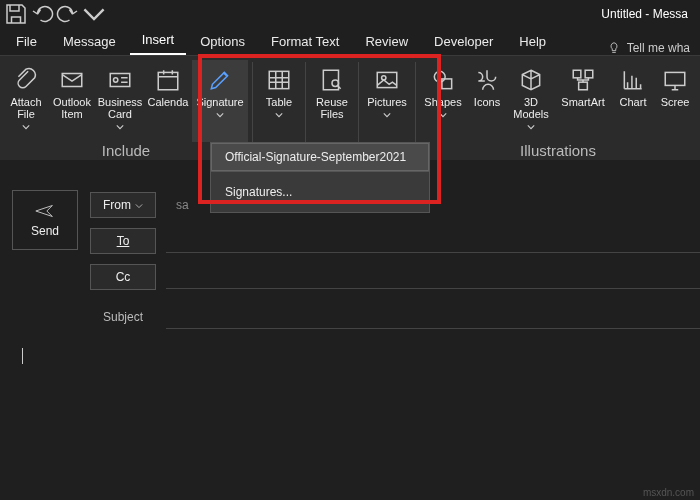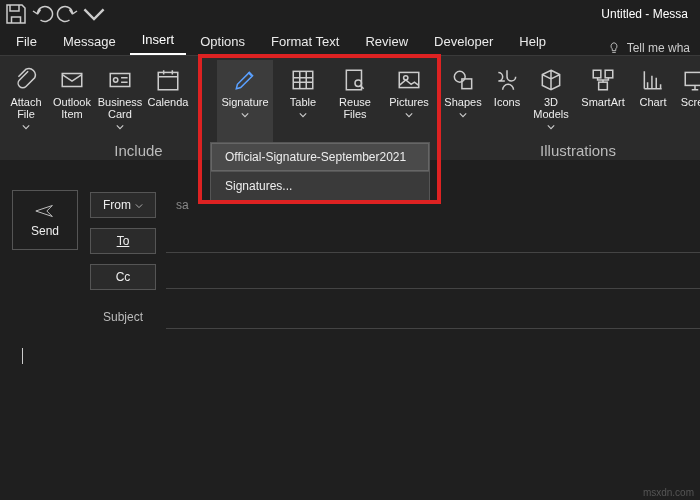--- a/index.html
+++ b/index.html
@@ -31,21 +31,21 @@
   .rbtn .ico { width: 32px; height: 28px; display:flex; align-items:center; justify-content:center; }
   .rbtn svg { width: 26px; height: 26px; stroke: #ccc; fill: none; stroke-width: 1.4; }
   .rbtn .lbl { margin-top: 2px; }
   .caret { margin-top: 0px; }
   .caret svg { width: 8px; height: 6px; stroke: #ccc; }
 
   .highlight-box { position: absolute; left: 198px; top: 54px; width: 243px; height: 150px; border: 4px solid #d22; pointer-events: none; z-index: 50; }
 
   
   .dropdown { position: absolute; left: 210px; top: 142px; width: 220px; background: #3a3a3a; border: 1px solid #555; z-index: 40; }
-  .dropdown-item { padding: 7px 14px; color: #eee; font-size: 12px; cursor: pointer; }
+  .dropdown-item { padding: 13px 14px; color: #eee; font-size: 12px; cursor: pointer; }
   .dropdown-item.hover { background: #4a4a4a; border: 1px solid #666; padding: 6px 13px; }
   .dropdown-sep { height: 1px; background: #555; }
 
   
   .compose { position: absolute; top: 180px; left: 0; right: 0; bottom: 0; background: #1f1f1f; display: flex; }
   .send-col { width: 90px; padding: 10px 6px; display: flex; flex-direction: column; align-items: center; }
   .send-btn { width: 66px; height: 60px; border: 1px solid #555; display: flex; flex-direction: column; align-items: center; justify-content: center; color: #eee; cursor: pointer; gap:4px; }
   .send-btn svg { width: 22px; height: 18px; stroke: #ccc; fill: none; }
   .fields-col { flex: 1; padding-top: 10px; }
   .row { display: flex; align-items: center; height: 30px; margin-bottom: 6px; }
@@ -146,21 +146,21 @@
       </div>
       <div class="rbtn w44">
         <div class="ico">
             <svg viewBox="0 0 24 24">
               <rect x="3" y="5" width="18" height="16"></rect>
               <path d="M3 9h18M8 3v4M16 3v4"></path>
             </svg>
           </div>
         <div class="lbl">Calenda</div>
       </div>
-      <div class="rbtn w56" style="background:#3c3c3c;margin-left:25px;">
+      <div class="rbtn w56" style="background:#3c3c3c;">
         <div class="ico">
             <svg viewBox="0 0 24 24">
               <path d="M4 20l4-1 11-11-3-3L5 16z" stroke="#5aa0ff"></path>
               <path d="M15 5l3 3" stroke="#5aa0ff"></path>
             </svg>
           </div>
         <div class="lbl">Signature</div>
         <div class="caret"><svg viewBox="0 0 10 6">
               <path d="M1 1l4 4 4-4"></path>
             </svg></div>

